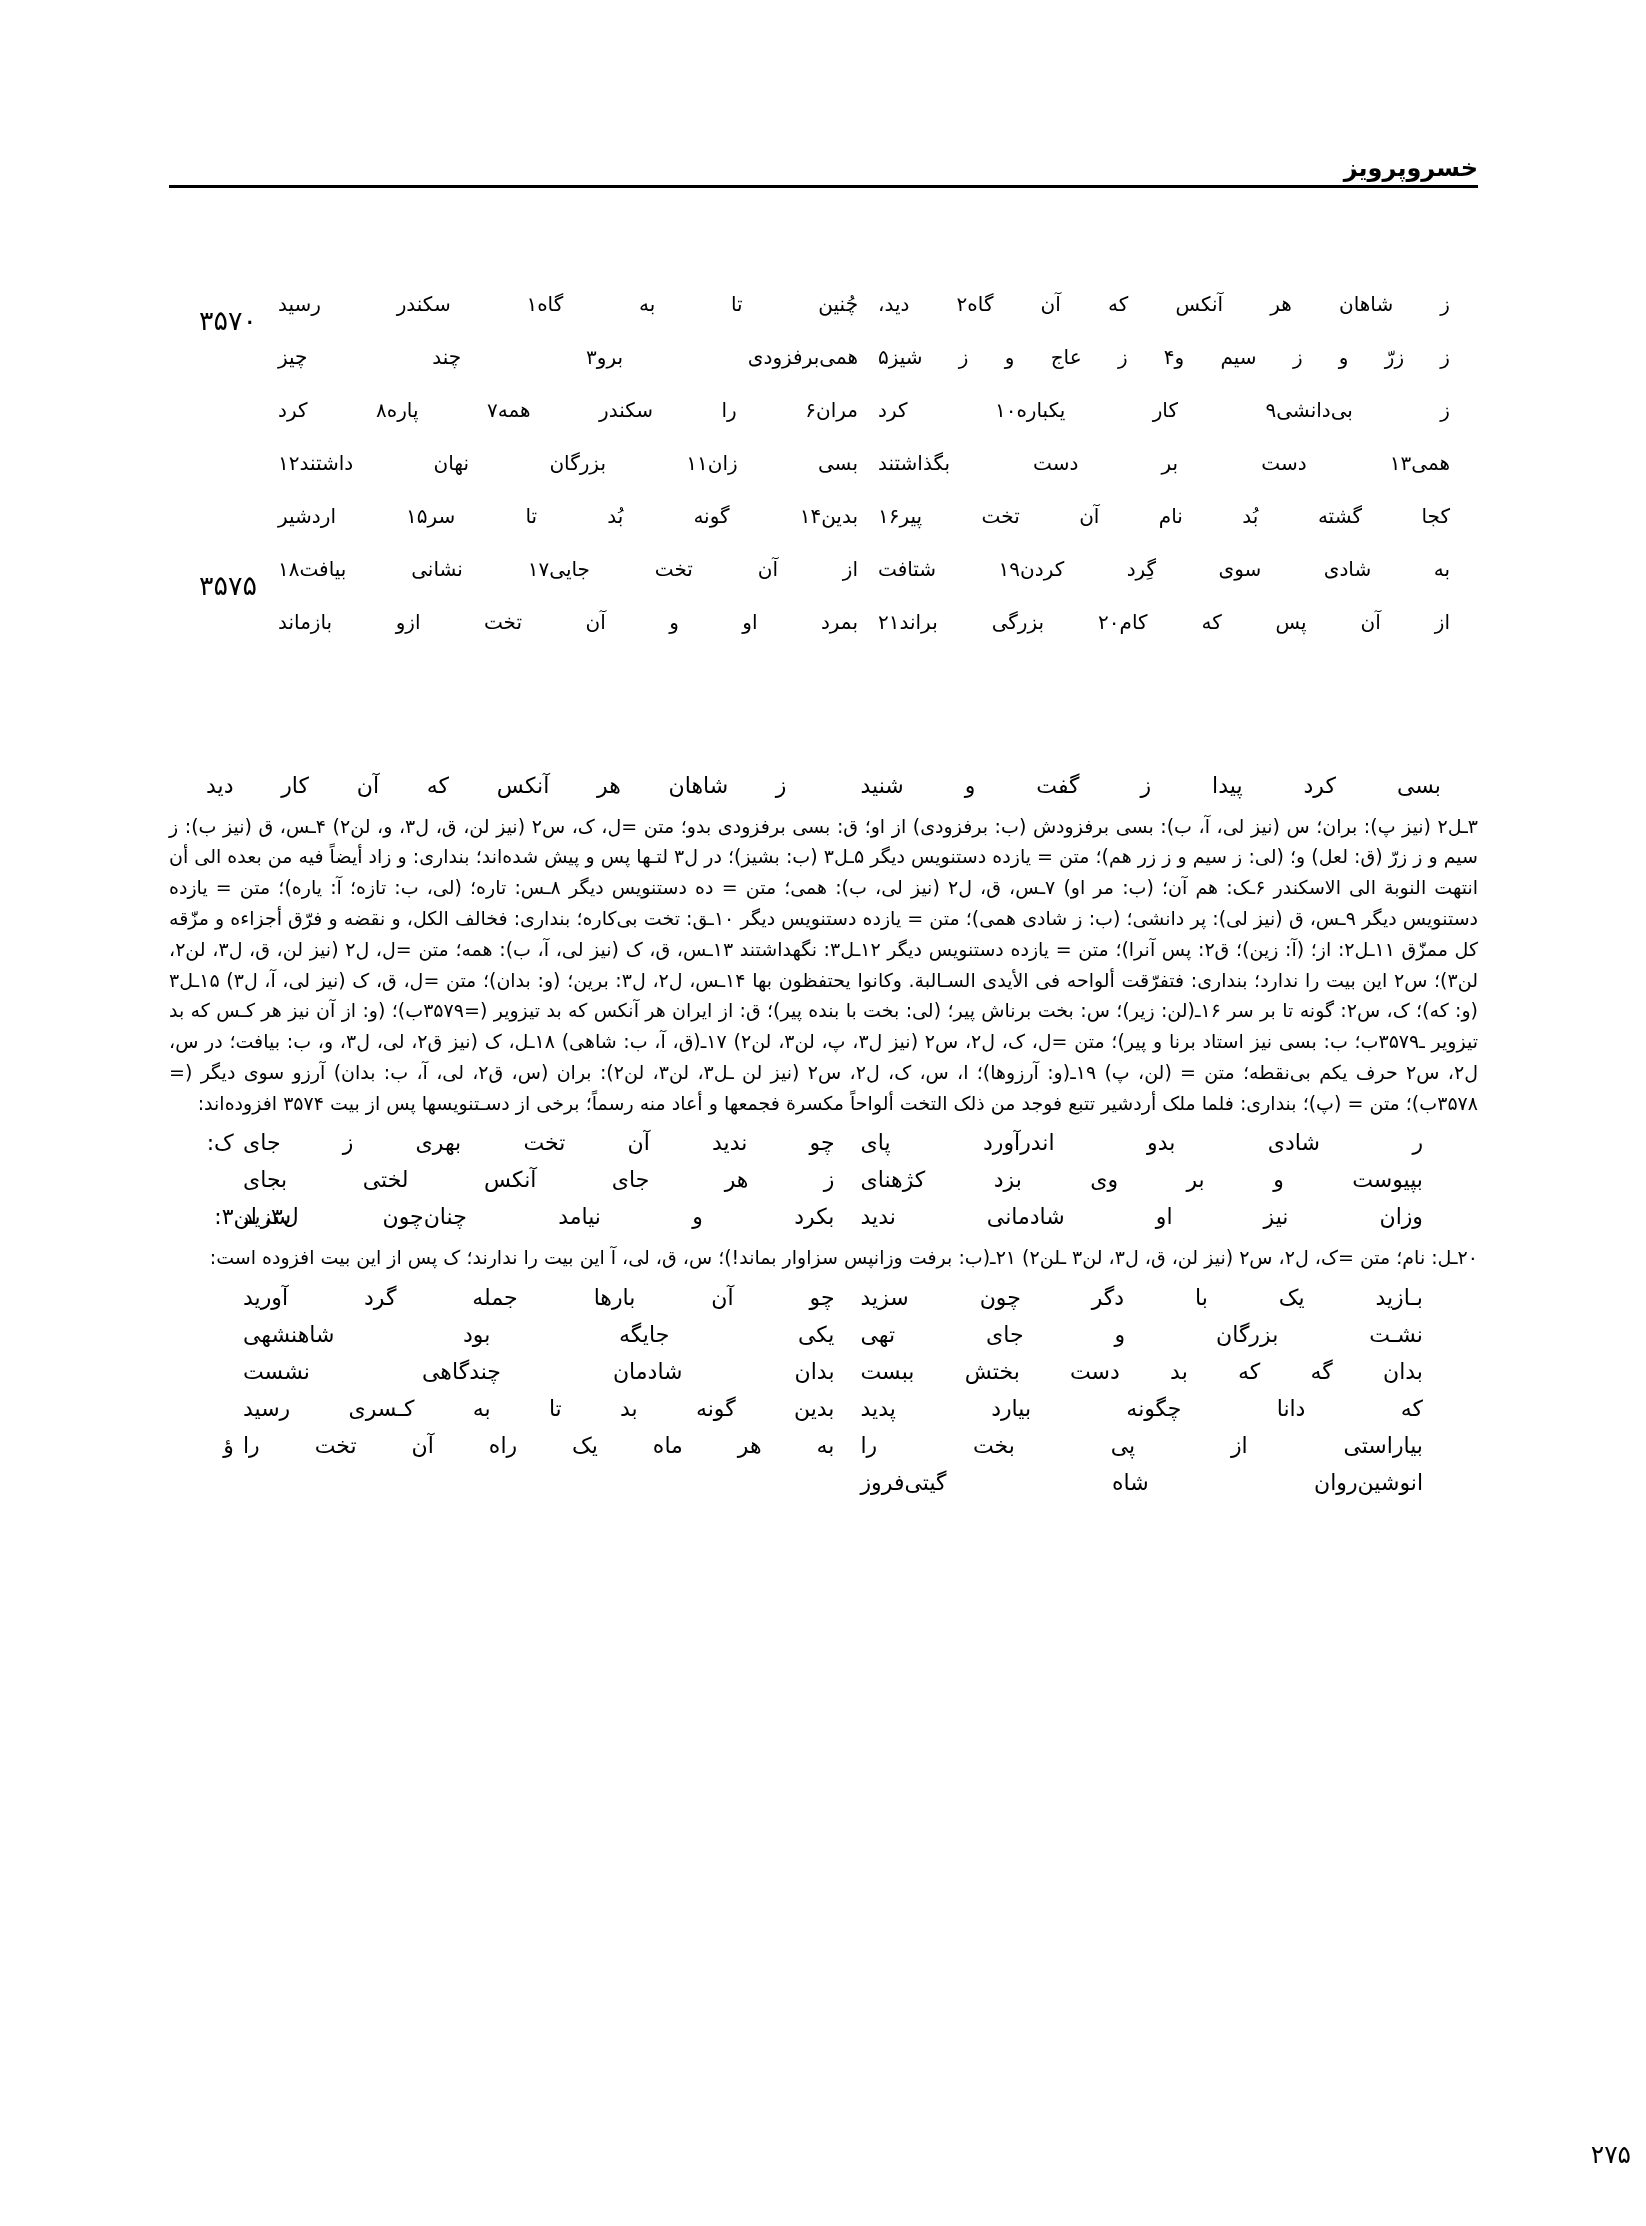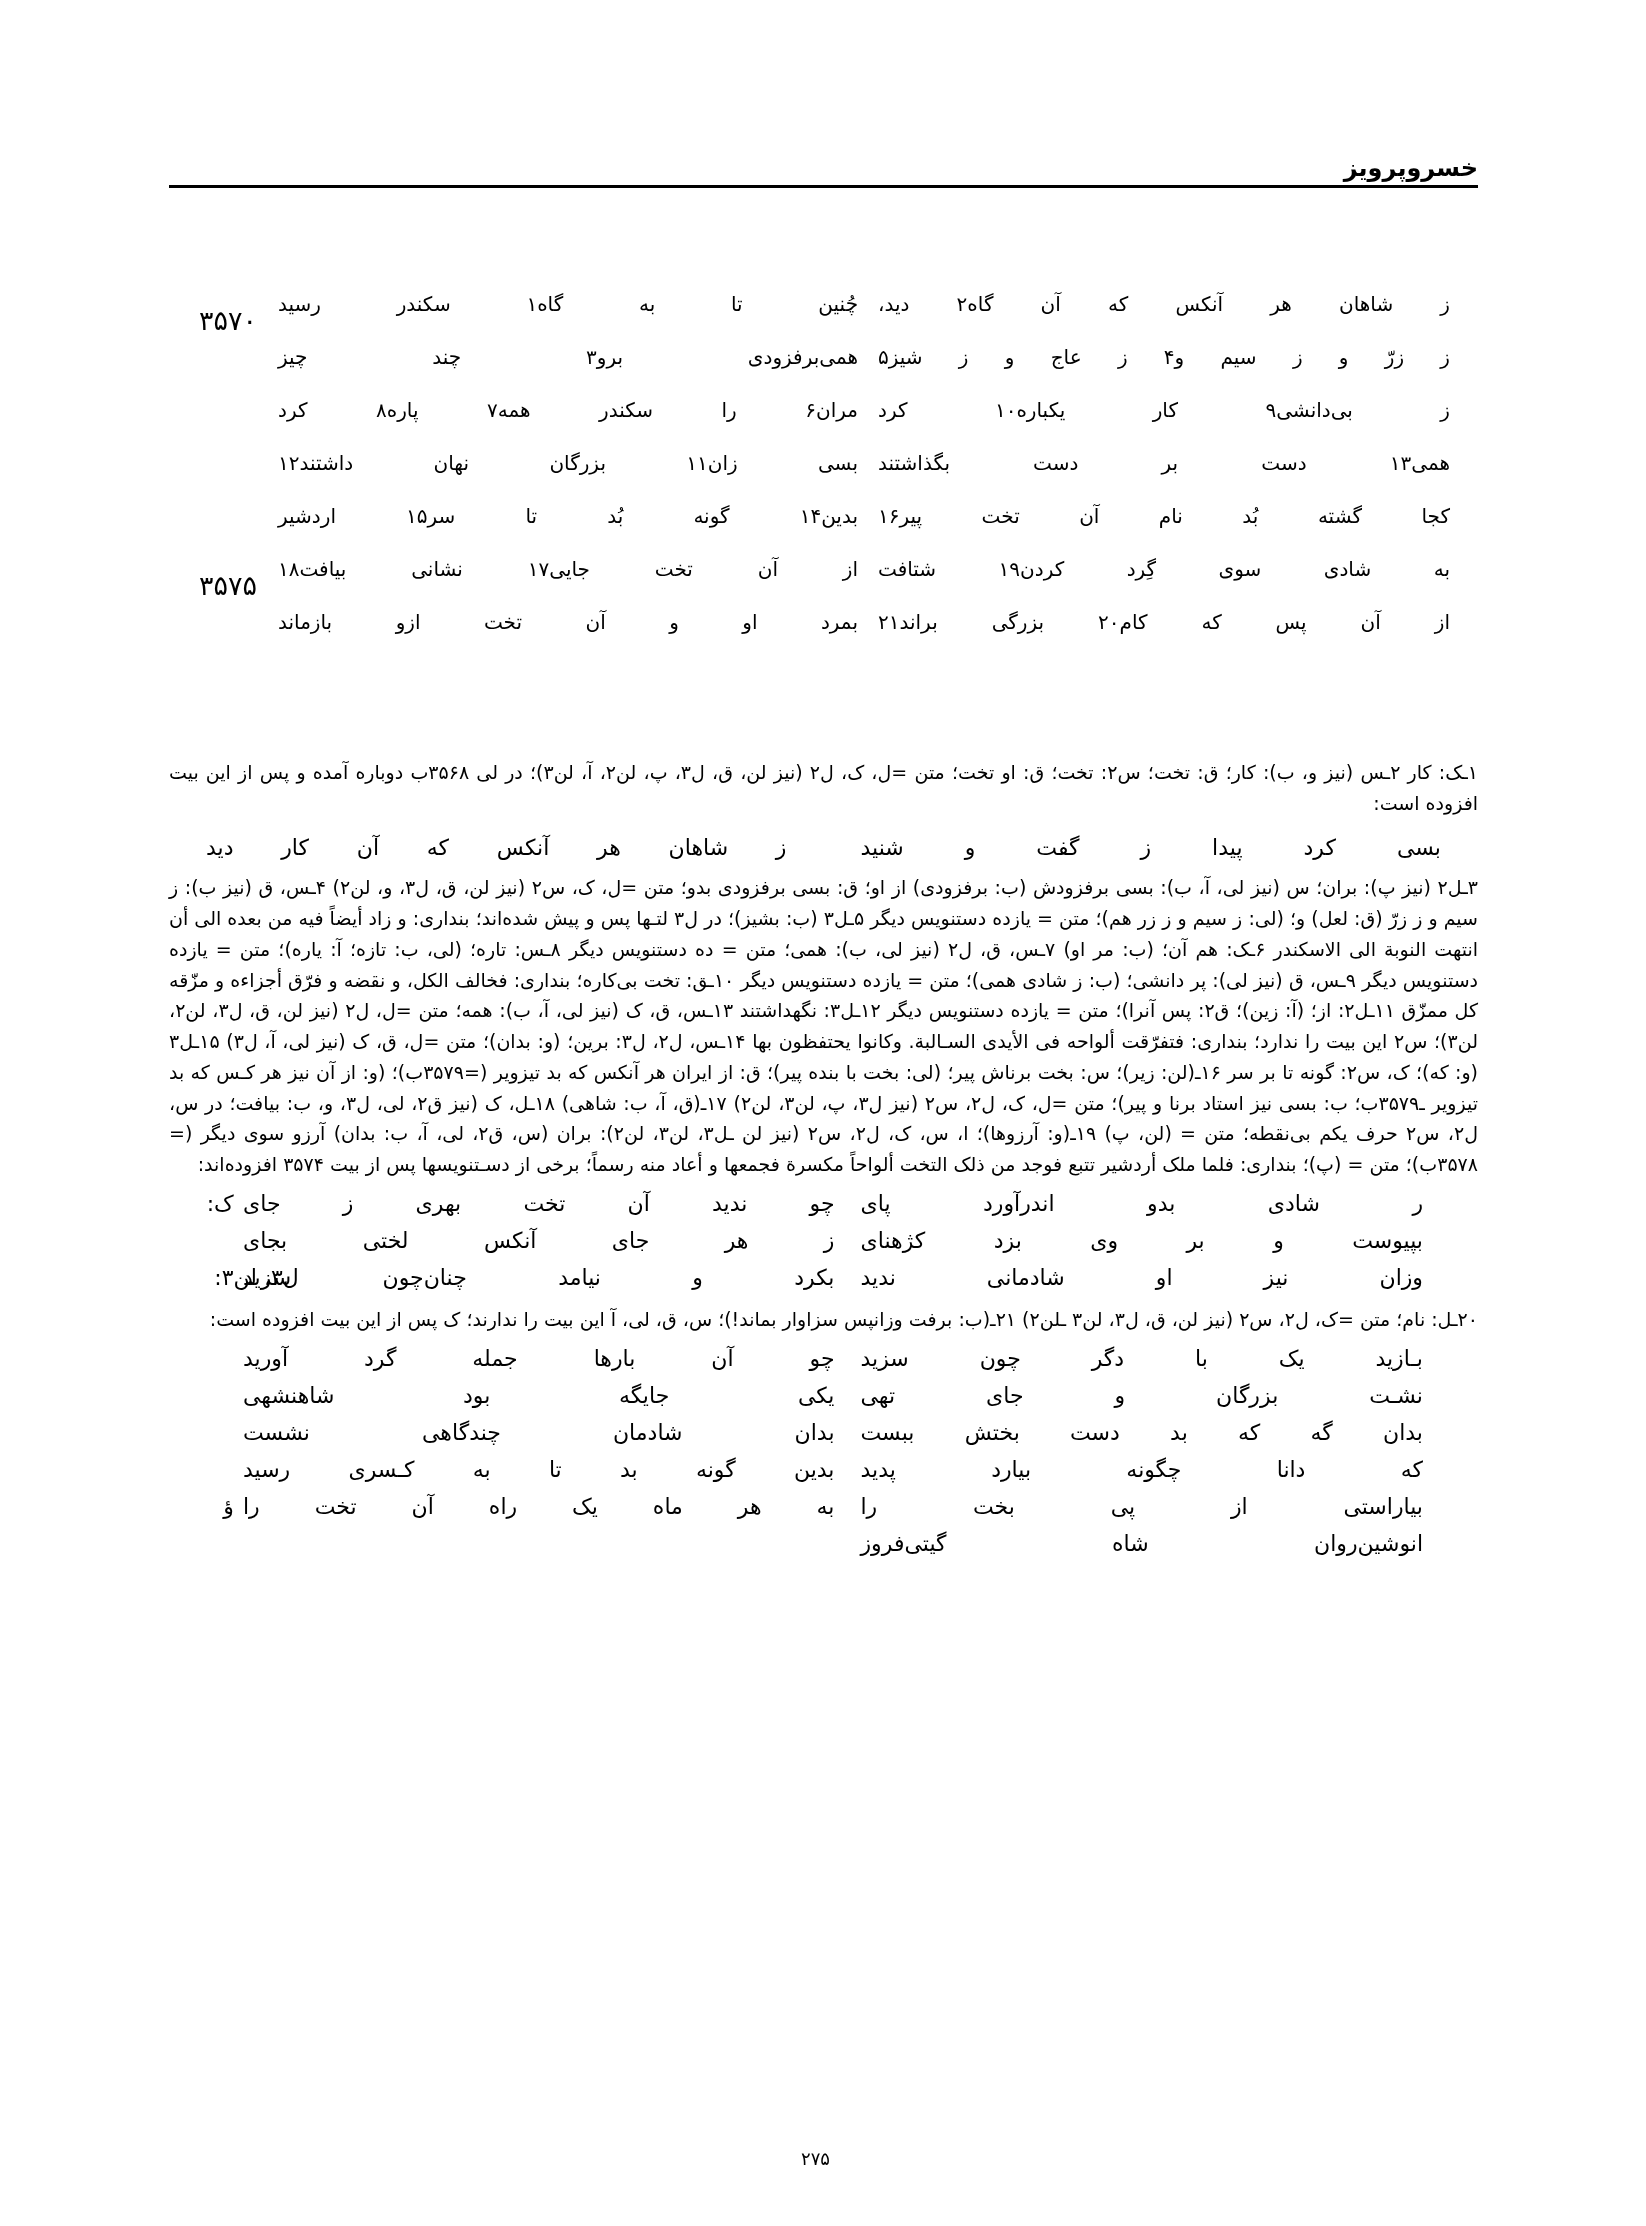--- a/index.html
+++ b/index.html
@@ -134,22 +134,22 @@
     padding:0 37px 0 37px;
     box-sizing:border-box;
   }
 
   
   .folio{
     position:absolute;
     bottom:57px;
     left:0;
     right:16px;
-    text-align:center;
-    font-size:18px;
+    text-align:right;
+    font-size:25px;
     letter-spacing:0.9px;
   }
 </style>
 </head>
 <body>
 
 <div class="page">
 
   <div class="runhead-wrap">
     <div class="runhead-title">خسروپرویز</div>
@@ -197,21 +197,20 @@
     <div class="verse-line">
       <div class="hemi hemi-b">از آن پس که کام۲۰ بزرگی براند۲۱</div>
       <div class="hemi hemi-a">بمرد او و آن تخت ازو بازماند</div>
       <div class="vnum">۳۵۷۵</div>
     </div>
 
   </div>
 
   <div class="apparatus">
 
-    <p class="app-par">۱ـک: کار   ۲ـس (نیز و، ب): کار؛ ق: تخت؛ س۲: تخت؛ ق: او تخت؛ متن =ل، ک، ل۲ (نیز لن، ق، ل۳، پ، لن۲، آ، لن۳)؛ در لی ۳۵۶۸ب دوباره آمده و پس از این بیت افزوده است:</p>
 
     <div class="quote-couplet">
       <div class="qh">بسی کرد پیدا ز گفت و شنید</div>
       <div class="qh">ز شاهان هر آنکس که آن کار دید</div>
     </div>
 
     <p class="app-par">۳ـل۲ (نیز پ): بران؛ س (نیز لی، آ، ب): بسی برفزودش (ب: برفزودی) از او؛ ق: بسی برفزودی بدو؛ متن =ل، ک، س۲ (نیز لن، ق، ل۳، و، لن۲)   ۴ـس، ق (نیز ب): ز سیم و ز زرّ (ق: لعل) و؛ (لی: ز سیم و ز زر هم)؛ متن = یازده دستنویس دیگر   ۵ـل۳ (ب: بشیز)؛ در ل۳ لتـها پس و پیش شده‌اند؛ بنداری: و زاد أیضاً فیه من بعده الی أن انتهت النوبة الی الاسکندر   ۶ـک: هم آن؛ (ب: مر او)   ۷ـس، ق، ل۲ (نیز لی، ب): همی؛ متن = ده دستنویس دیگر   ۸ـس: تاره؛ (لی، ب: تازه؛ آ: یاره)؛ متن = یازده دستنویس دیگر   ۹ـس، ق (نیز لی): پر دانشی؛ (ب: ز شادی همی)؛ متن = یازده دستنویس دیگر   ۱۰ـق: تخت بی‌کاره؛ بنداری: فخالف الکل، و نقضه و فرّق أجزاءه و مزّقه کل ممزّق   ۱۱ـل۲: از؛ (آ: زین)؛ ق۲: پس آنرا)؛ متن = یازده دستنویس دیگر   ۱۲ـل۳: نگهداشتند   ۱۳ـس، ق، ک (نیز لی، آ، ب): همه؛ متن =ل، ل۲ (نیز لن، ق، ل۳، لن۲، لن۳)؛ س۲ این بیت را ندارد؛ بنداری: فتفرّقت ألواحه فی الأیدی السـالبة. وکانوا یحتفظون بها   ۱۴ـس، ل۲، ل۳: برین؛ (و: بدان)؛ متن =ل، ق، ک (نیز لی، آ، ل۳)   ۱۵ـل۳ (و: که)؛ ک، س۲: گونه تا بر سر   ۱۶ـ(لن: زیر)؛ س: بخت برناش پیر؛ (لی: بخت با بنده پیر)؛ ق: از ایران هر آنکس که بد تیزویر (=۳۵۷۹ب)؛ (و: از آن نیز هر کـس که بد تیزویر ـ۳۵۷۹ب؛ ب: بسی نیز استاد برنا و پیر)؛ متن =ل، ک، ل۲، س۲ (نیز ل۳، پ، لن۳، لن۲)   ۱۷ـ(ق، آ، ب: شاهی)   ۱۸ـل، ک (نیز ق۲، لی، ل۳، و، ب: بیافت؛ در س، ل۲، س۲ حرف یکم بی‌نقطه؛ متن = (لن، پ)   ۱۹ـ(و: آرزوها)؛ ا، س، ک، ل۲، س۲ (نیز لن ـل۳، لن۳، لن۲): بران (س، ق۲، لی، آ، ب: بدان) آرزو سوی دیگر (= ۳۵۷۸ب)؛ متن = (پ)؛ بنداری: فلما ملک أردشیر تتبع فوجد من ذلک التخت ألواحاً مکسرة فجمعها و أعاد منه رسماً؛ برخی از دسـتنویسها پس از بیت ۳۵۷۴ افزوده‌اند:</p>
 
     <div class="inset">
       <div class="inset-line">

